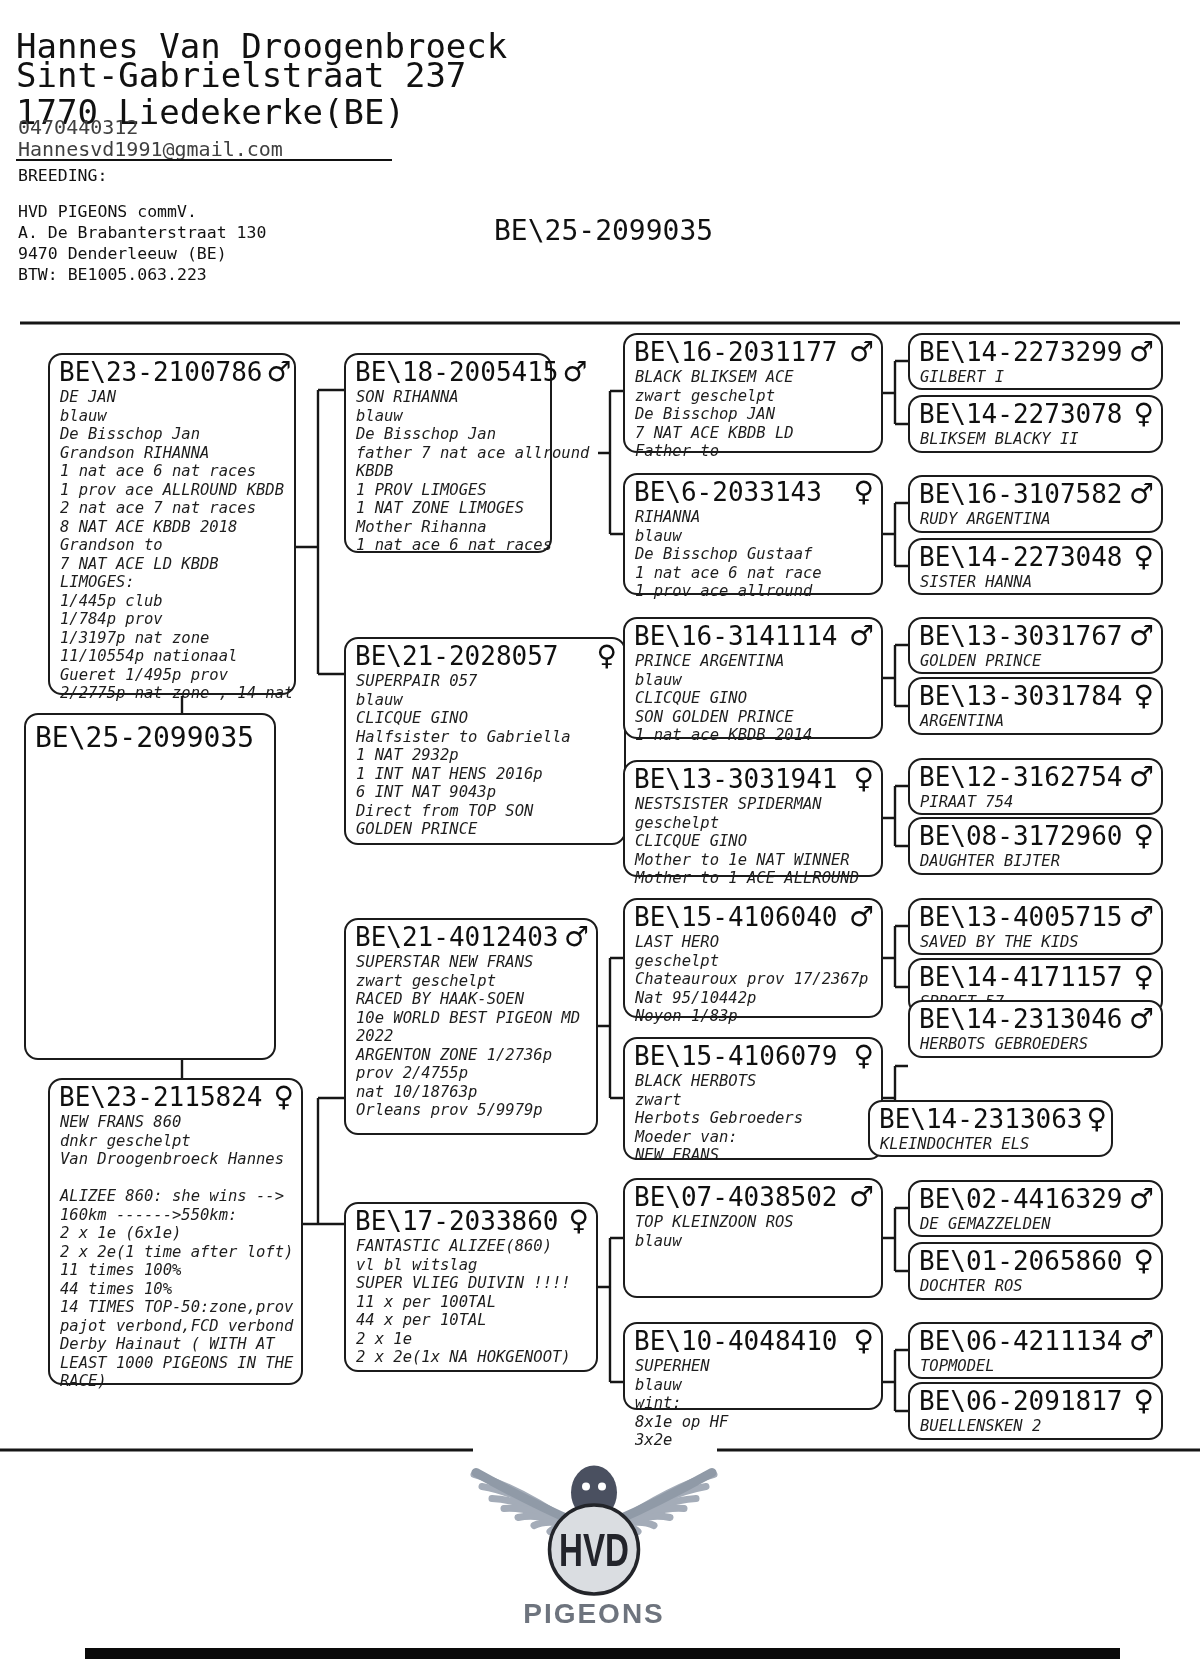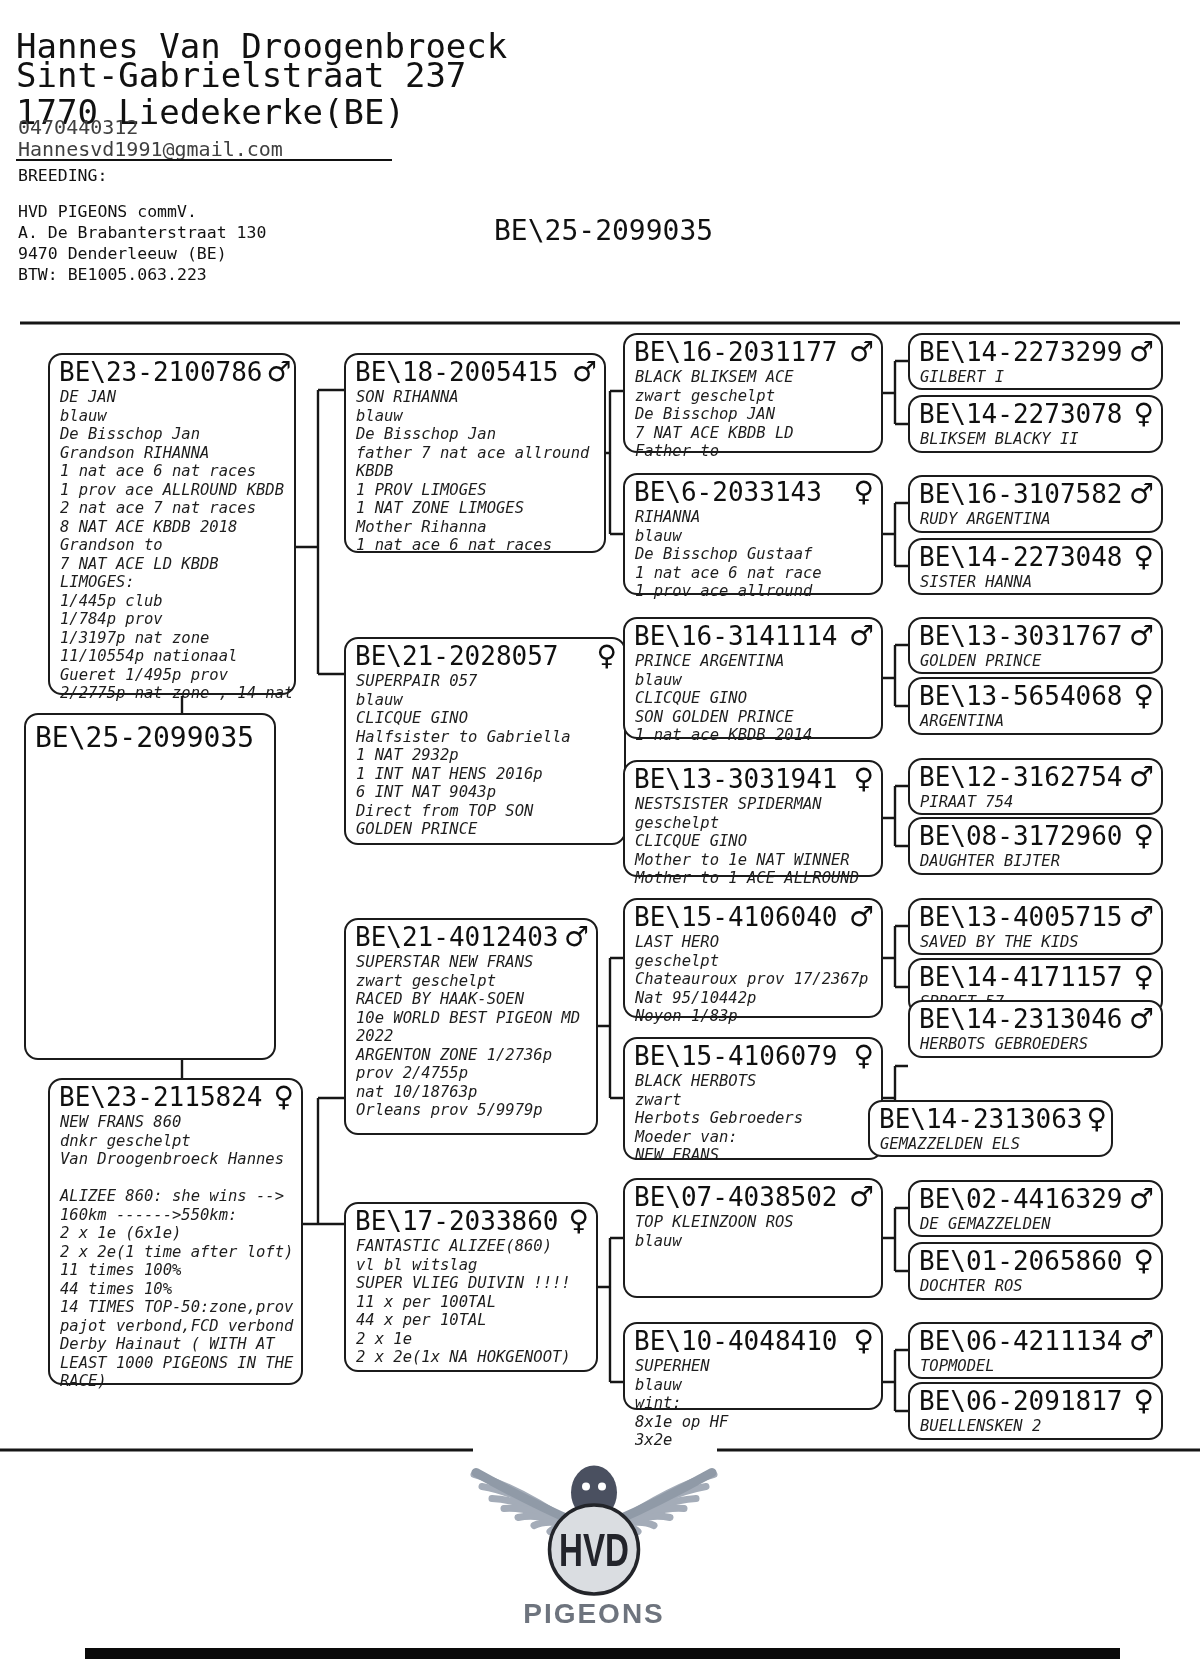--- a/index.html
+++ b/index.html
@@ -118,21 +118,21 @@
         <div class="pline">11 times 100%</div>
         <div class="pline">44 times 10%</div>
         <div class="pline">14 TIMES TOP-50:zone,prov</div>
         <div class="pline">pajot verbond,FCD verbond</div>
         <div class="pline">Derby Hainaut ( WITH AT</div>
         <div class="pline">LEAST 1000 PIGEONS IN THE</div>
         <div class="pline">RACE)</div>
       </div>
   </div>
 
-  <div class="pbox" style="left:344px;top:353px;width:262px;height:200px">
+  <div class="pbox" style="left:344px;top:353px;width:208px;height:200px">
     <div class="ptitle">
         <span>BE\18-2005415</span>
         <span class="sex">♂</span>
       </div>
     <div class="plines">
         <div class="pline">SON RIHANNA</div>
         <div class="pline">blauw</div>
         <div class="pline">De Bisschop Jan</div>
         <div class="pline">father 7 nat ace allround</div>
         <div class="pline">KBDB</div>
@@ -334,21 +334,21 @@
     <div class="ptitle">
         <span>BE\13-3031767</span>
         <span class="sex">♂</span>
       </div>
     <div class="plines">
         <div class="pline">GOLDEN PRINCE</div>
       </div>
   </div>
   <div class="pbox" style="left:908px;top:677px;width:255px;height:58px">
     <div class="ptitle">
-        <span>BE\13-5654068</span>
+        <span>BE\13-3031784</span>
         <span class="sex">♀</span>
       </div>
     <div class="plines">
         <div class="pline">ARGENTINA</div>
       </div>
   </div>
   <div class="pbox" style="left:908px;top:758px;width:255px;height:57px">
     <div class="ptitle">
         <span>BE\12-3162754</span>
         <span class="sex">♂</span>
@@ -392,21 +392,21 @@
     <div class="plines">
         <div class="pline">HERBOTS GEBROEDERS</div>
       </div>
   </div>
   <div class="pbox" style="left:868px;top:1100px;width:245px;height:57px">
     <div class="ptitle">
         <span>BE\14-2313063</span>
         <span class="sex">♀</span>
       </div>
     <div class="plines">
-        <div class="pline">GEMAZZELDEN ELS</div>
+        <div class="pline">KLEINDOCHTER ELS</div>
       </div>
   </div>
   <div class="pbox" style="left:908px;top:1180px;width:255px;height:57px">
     <div class="ptitle">
         <span>BE\02-4416329</span>
         <span class="sex">♂</span>
       </div>
     <div class="plines">
         <div class="pline">DE GEMAZZELDEN</div>
       </div>

